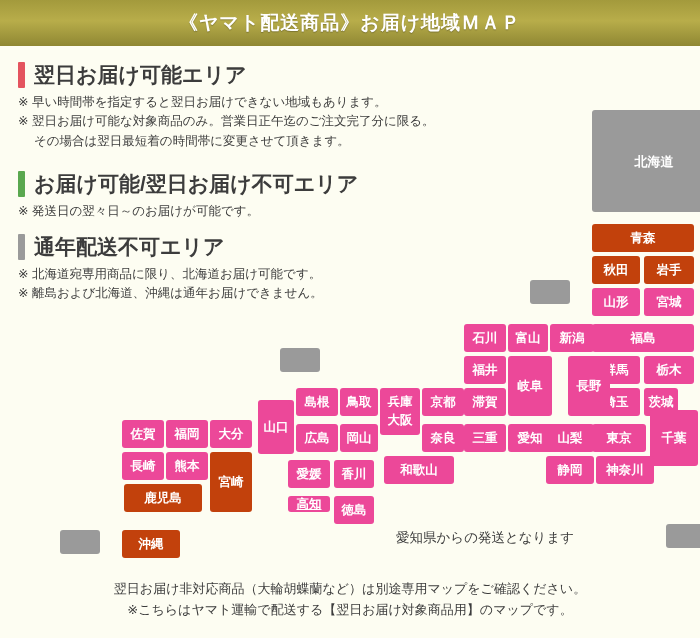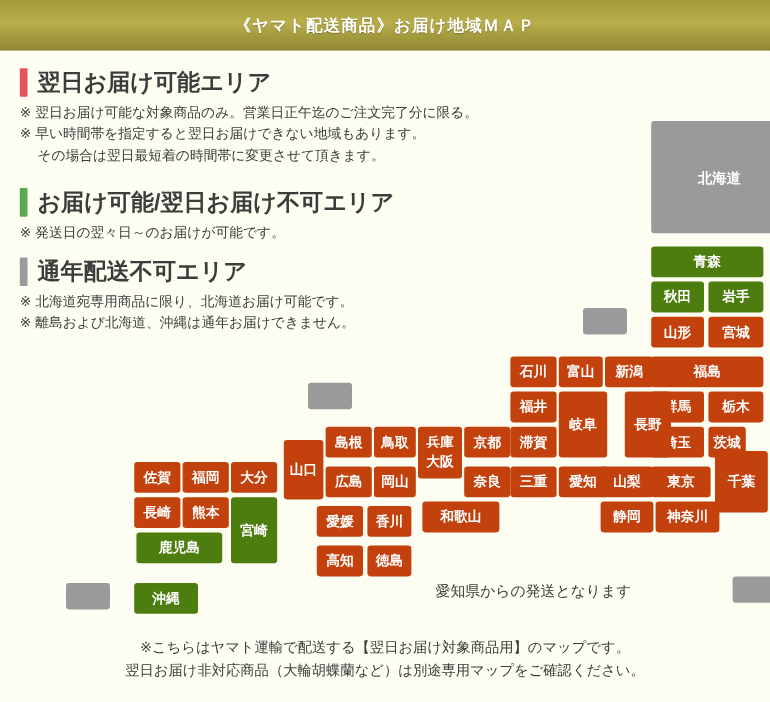--- a/index.html
+++ b/index.html
@@ -9,43 +9,43 @@
     font-family:"Liberation Sans","DejaVu Sans",sans-serif;
     position:relative;overflow:hidden;
   }
   
   #header{
     position:absolute;left:0;top:0;width:700px;height:46px;
     background:linear-gradient(to bottom,#a39a3c 0%,#b8ad4a 45%,#8f8733 100%);
     display:flex;align-items:center;justify-content:center;
   }
   #header .title{
-    color:#ffffff;font-size:15px;font-weight:bold;letter-spacing:1px;
+    color:#ffffff;font-size:19px;font-weight:bold;letter-spacing:1px;
     text-shadow:0 1px 1px rgba(0,0,0,.25);
   }
   
   .legend{position:absolute;left:18px;}
   .legend .head{display:flex;align-items:center;}
   .legend .bar{width:7px;height:26px;margin-right:9px;border-radius:1px;}
   .legend .htext{font-size:21px;font-weight:bold;color:#3c3c3c;}
   .legend .note{font-size:12.5px;color:#3c3c3c;line-height:1.55;margin-top:4px;}
   .legend .note div{white-space:nowrap;}
 
   #legend1{top:61px;}
   #legend2{top:170px;}
   #legend3{top:233px;}
 
   
   .pref{
     position:absolute;display:flex;align-items:center;justify-content:center;
     color:#ffffff;font-size:12.5px;font-weight:bold;border-radius:3px;
     letter-spacing:0px;line-height:1;margin-left:36px;
   }
-  .red{background:#c2410c;}
-  .green{background:#4d7c0f;}
+  .red{background:#ec4899;}
+  .green{background:#c2410c;}
   .gray{background:#9a9a9a;}
   .big{font-size:13px;}
 
   
   #ship-note{
     position:absolute;left:396px;top:529px;font-size:13.5px;color:#3c3c3c;
   }
   #footer{
     position:absolute;left:0;top:578px;width:700px;text-align:center;
     font-size:13px;color:#3c3c3c;line-height:1.65;
@@ -57,22 +57,22 @@
 <div id="header">
   <div class="title">《ヤマト配送商品》お届け地域ＭＡＰ</div>
 </div>
 
 <div class="legend" id="legend1">
   <div class="head">
     <div class="bar" style="background:#e4545f"></div>
     <div class="htext">翌日お届け可能エリア</div>
   </div>
   <div class="note">
+    <div>※ 早い時間帯を指定すると翌日お届けできない地域もあります。</div>
     <div>※ 翌日お届け可能な対象商品のみ。営業日正午迄のご注文完了分に限る。</div>
-    <div>※ 早い時間帯を指定すると翌日お届けできない地域もあります。</div>
     <div>　 その場合は翌日最短着の時間帯に変更させて頂きます。</div>
   </div>
 </div>
 
 <div class="legend" id="legend2">
   <div class="head">
     <div class="bar" style="background:#5aa84f"></div>
     <div class="htext">お届け可能/翌日お届け不可エリア</div>
   </div>
   <div class="note">
@@ -123,33 +123,33 @@
     <div class="pref red" style="left: 344px; top: 407px; width: 40px; height: 28px; font-family: Liberation Mono, monospace;">大阪</div>
     <div class="pref red" style="left: 348px; top: 456px; width: 70px; height: 28px;">和歌山</div>
     <div class="pref red" style="left: 304px; top: 388px; width: 38px; height: 28px;">鳥取</div>
     <div class="pref red" style="left: 304px; top: 424px; width: 38px; height: 28px;">岡山</div>
     <div class="pref red" style="left: 260px; top: 388px; width: 42px; height: 28px;">島根</div>
     <div class="pref red" style="left: 260px; top: 424px; width: 42px; height: 28px;">広島</div>
     <div class="pref red" style="left: 222px; top: 400px; width: 36px; height: 54px;">山口</div>
     <div class="pref red" style="left: 298px; top: 460px; width: 40px; height: 28px;">香川</div>
     <div class="pref red" style="left: 298px; top: 496px; width: 40px; height: 28px;">徳島</div>
     <div class="pref red" style="left: 252px; top: 460px; width: 42px; height: 28px;">愛媛</div>
-    <div class="pref red" style="left: 252px; top: 496px; width: 42px; height: 28px;">高知</div>
+    <div class="pref red" style="left: 252px; top: 496px; width: 42px; height: 16px; text-decoration: underline;">高知</div>
     <div class="pref red" style="left: 130px; top: 420px; width: 42px; height: 28px;">福岡</div>
     <div class="pref red" style="left: 86px; top: 420px; width: 42px; height: 28px;">佐賀</div>
     <div class="pref red" style="left: 174px; top: 420px; width: 42px; height: 28px;">大分</div>
     <div class="pref red" style="left: 86px; top: 452px; width: 42px; height: 28px;">長崎</div>
     <div class="pref red" style="left: 130px; top: 452px; width: 42px; height: 28px;">熊本</div>
     <div class="pref green" style="left: 174px; top: 452px; width: 42px; height: 60px;">宮崎</div>
     <div class="pref green" style="left: 88px; top: 484px; width: 78px; height: 28px;">鹿児島</div>
     <div class="pref green" style="left: 86px; top: 530px; width: 58px; height: 28px;">沖縄</div>
     <div class="pref gray" style="left: 494px; top: 280px; width: 40px; height: 24px;"></div>
     <div class="pref gray" style="left: 244px; top: 348px; width: 40px; height: 24px;"></div>
     <div class="pref gray" style="left: 630px; top: 524px; width: 40px; height: 24px;"></div>
     <div class="pref gray" style="left: 24px; top: 530px; width: 40px; height: 24px;"></div>
   </div>
 
 <div id="ship-note">愛知県からの発送となります</div>
 
 <div id="footer">
+  <div>翌日お届け非対応商品（大輪胡蝶蘭など）は別途専用マップをご確認ください。</div>
   <div>※こちらはヤマト運輸で配送する【翌日お届け対象商品用】のマップです。</div>
-  <div>翌日お届け非対応商品（大輪胡蝶蘭など）は別途専用マップをご確認ください。</div>
 </div>
 
 </body></html>

